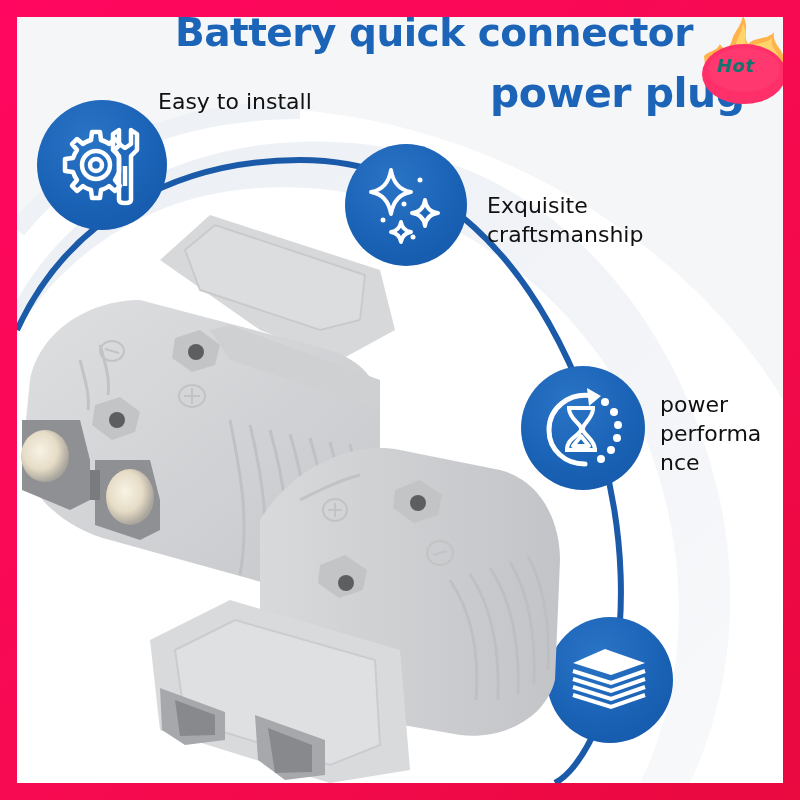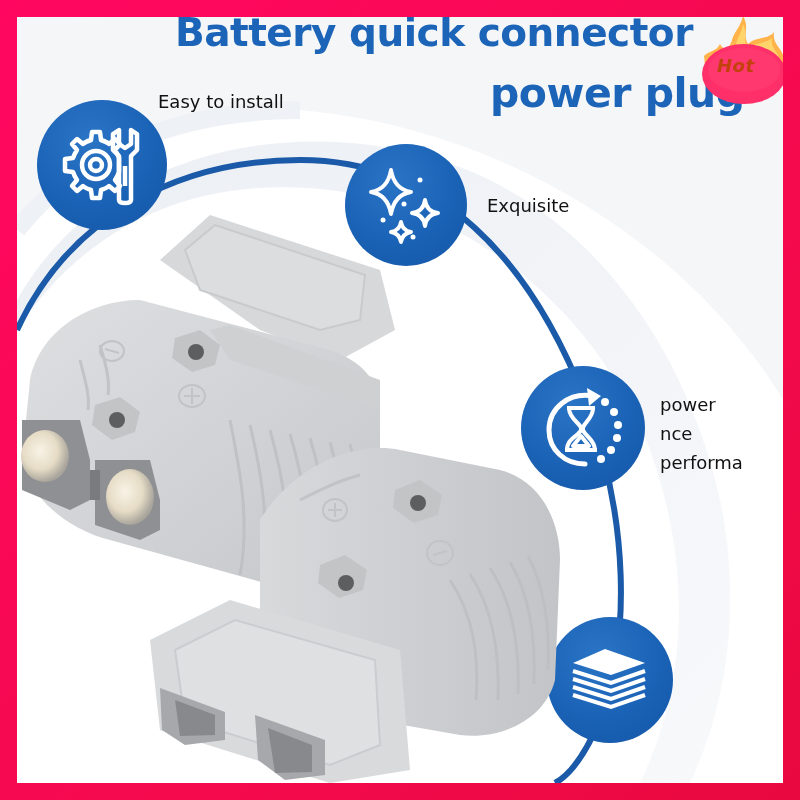--- a/index.html
+++ b/index.html
@@ -3,25 +3,25 @@
 <meta charset="utf-8">
 <style>
   html, body { margin: 0; padding: 0; }
   body { width: 800px; height: 800px; position: relative; overflow: hidden; background: #ff0a5a; font-family: "DejaVu Sans", sans-serif; }
   .frame { position: absolute; left: 0; top: 0; width: 800px; height: 800px; background: linear-gradient(135deg, #ff0760 0%, #f50a4e 60%, #e9093f 100%); }
   .canvas { position: absolute; left: 17px; top: 17px; width: 766px; height: 766px; background: #ffffff; overflow: hidden; }
   .bg-svg { position: absolute; left: 0; top: 0; }
   .title { position: absolute; font-family: "DejaVu Sans", sans-serif; font-weight: bold; color: #1c64b8; letter-spacing: -0.5px; white-space: nowrap; }
   .title-1 { left: 175px; top: 10px; font-size: 39px; }
   .title-2 { left: 473px; top: 68px; font-size: 41px; }
-  .feature-label { position: absolute; font-family: "DejaVu Sans", sans-serif; color: #111; font-size: 18px; line-height: 29px; white-space: nowrap; }
+  .feature-label { position: absolute; font-family: "DejaVu Sans", sans-serif; color: #111; font-size: 22px; line-height: 29px; white-space: nowrap; }
   .icon-circle { position: absolute; border-radius: 50%; background: radial-gradient(circle at 40% 30%, #2a74c6 0%, #1a62b5 55%, #1456a6 100%); }
   .icon-circle svg { position: absolute; left: 0; top: 0; }
   .hot-badge { position: absolute; left: 698px; top: 14px; width: 90px; height: 90px; }
-  .hot-text { position: absolute; left: 717px; top: 55px; font-family: "DejaVu Sans", sans-serif; font-style: italic; font-weight: bold; font-size: 18px; color: #c2410c; letter-spacing: 0.5px; }
+  .hot-text { position: absolute; left: 717px; top: 55px; font-family: "DejaVu Sans", sans-serif; font-style: italic; font-weight: bold; font-size: 18px; color: #0f766e; letter-spacing: 0.5px; }
   .products { position: absolute; left: 0; top: 0; }
 </style>
 </head>
 <body>
 
 <div class="frame"></div>
 
 <div class="canvas">
 
   <svg class="bg-svg" width="766" height="766" viewBox="17 17 766 766">
@@ -73,20 +73,21 @@
       <g fill="#fff">
         <circle cx="75" cy="36" r="2.5"></circle>
         <circle cx="59" cy="60" r="2.5"></circle>
         <circle cx="38" cy="76" r="2.5"></circle>
         <circle cx="68" cy="93" r="2.5"></circle>
       </g>
     </svg>
   </div>
   <div class="feature-label" style="left:470px;top:174px;">
     <div>Exquisite</div>
+    <div>craftsmanship</div>
   </div>
 
   <div class="icon-circle" style="left:504px;top:349px;width:124px;height:124px;">
     <svg width="124" height="124" viewBox="0 0 124 124">
       <g fill="none" stroke="#fff" stroke-width="5" stroke-linecap="round">
         <path d="M72 30 C48 26, 28 42, 28 64 C28 84, 44 98, 64 98"></path>
       </g>
       <path d="M66 22 L80 30 L68 40 Z" fill="#fff"></path>
       <g fill="#fff">
         <circle cx="84" cy="36" r="4"></circle>
@@ -97,22 +98,22 @@
         <circle cx="80" cy="93" r="4"></circle>
       </g>
       <g fill="none" stroke="#fff" stroke-width="4" stroke-linejoin="round">
         <path d="M46 42 L74 42 M48 42 C48 54, 62 58, 60 64 C58 70, 46 72, 46 84 M72 42 C72 54, 60 58, 62 64 C64 70, 74 74, 74 84 M44 84 L76 84"></path>
         <path d="M52 80 L60 70 L68 80 Z"></path>
       </g>
     </svg>
   </div>
   <div class="feature-label" style="left:643px;top:373px;">
     <div>power</div>
+    <div>performa</div>
     <div>nce</div>
-    <div>performa</div>
   </div>
 
   <div class="icon-circle" style="left:530px;top:600px;width:126px;height:126px;">
     <svg width="126" height="126" viewBox="0 0 126 126">
       <path d="M26 46 L58 32 L98 46 L64 58 Z" fill="#fff"></path>
       <g fill="none" stroke="#fff" stroke-width="4">
         <path d="M26 54 L64 66 L98 54"></path>
         <path d="M26 62 L64 74 L98 62"></path>
         <path d="M26 70 L64 82 L98 70"></path>
         <path d="M26 78 L64 90 L98 78"></path>

